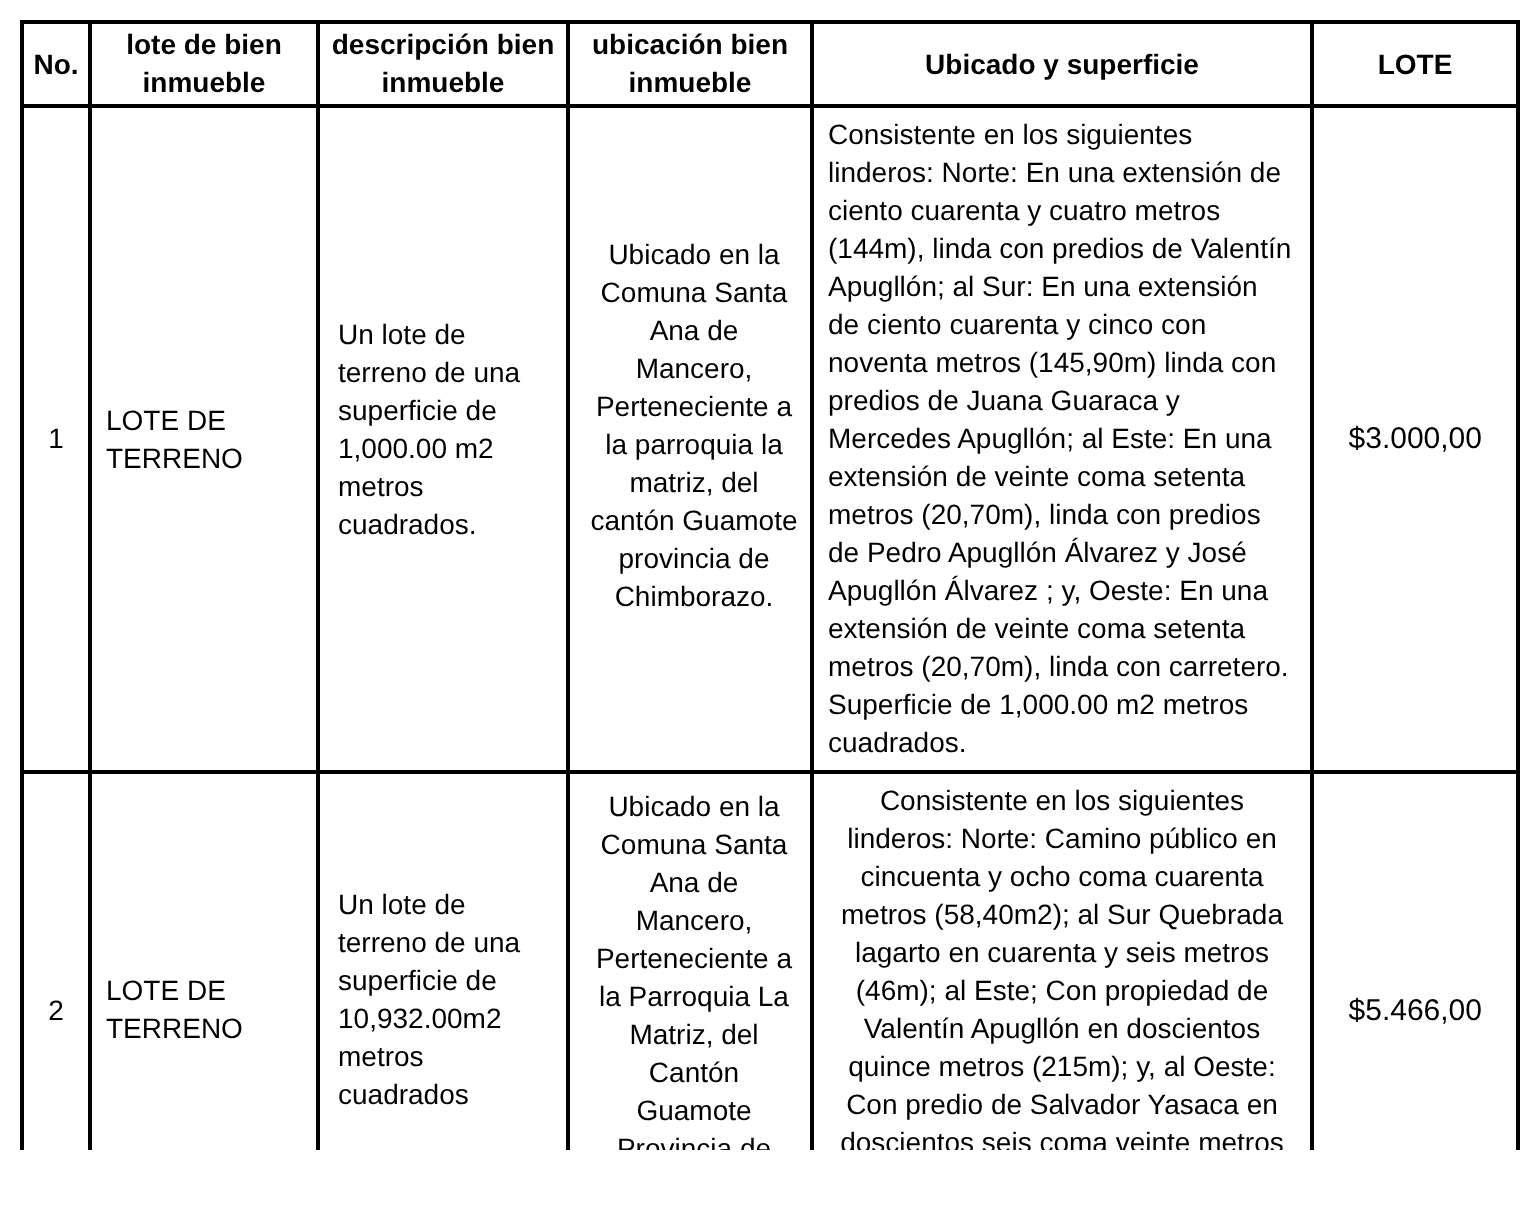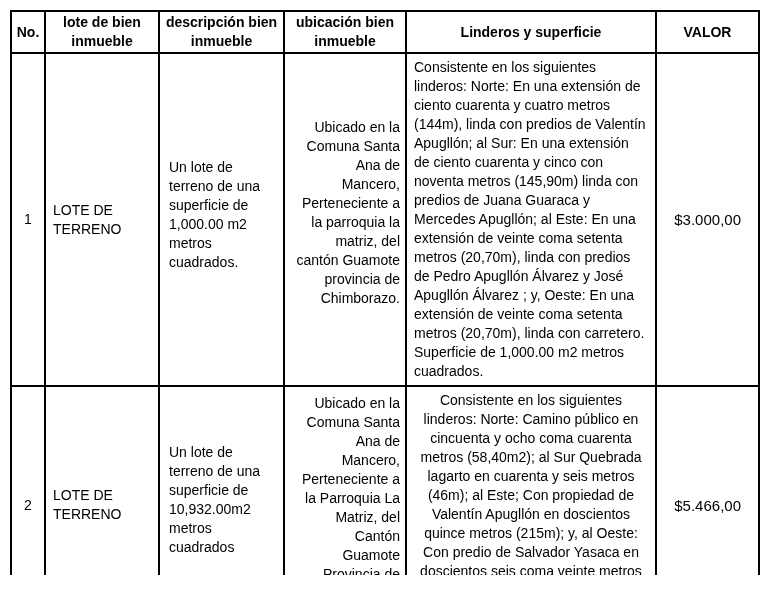--- a/index.html
+++ b/index.html
@@ -37,21 +37,21 @@
   .doc-table tr.row-1 { height: 327px; }
   .doc-table tr.row-2 { height: 230px; }
   .doc-table th {
     font-weight: bold;
     text-align: center;
     padding: 1px 3px;
   }
   td.c-no   { text-align: center; }
   td.c-tipo { text-align: left; padding: 2px 4px 2px 7px; }
   td.c-desc { text-align: left; padding: 2px 6px 12px 9px; }
-  td.c-ubic { text-align: right; padding: 2px 5px 15px 9px; }
+  td.c-ubic { text-align: center; padding: 2px 5px 15px 9px; }
   td.c-lind {
     vertical-align: top;
     padding: 4px 7px;
   }
   td.c-lind.lind-left   { text-align: left; margin-top: 36px; }
   td.c-lind.lind-center { text-align: center; }
   td.c-valor {
     text-align: right;
     padding-right: 17px;
     font-size: 15px;
@@ -69,22 +69,22 @@
       <col style="width:122px">
       <col style="width:250px">
       <col style="width:103px">
     </colgroup>
     <thead>
       <tr>
         <th>No.</th>
         <th>lote de bien inmueble</th>
         <th>descripción bien inmueble</th>
         <th>ubicación bien inmueble</th>
-        <th>Linderos y superficie</th>
-        <th>VALOR</th>
+        <th>Ubicado y superficie</th>
+        <th>LOTE</th>
       </tr>
     </thead>
     <tbody>
       <tr class="row-1">
         <td class="c-no">1</td>
         <td class="c-tipo">LOTE DE TERRENO</td>
         <td class="c-desc">Un lote de terreno de una superficie de 1,000.00 m2 metros cuadrados.</td>
         <td class="c-ubic">Ubicado en la Comuna Santa Ana de Mancero, Perteneciente a la parroquia la matriz, del cantón Guamote provincia de Chimborazo.</td>
         <td class="c-lind lind-left">Consistente en los siguientes linderos: Norte: En una extensión de ciento cuarenta y cuatro metros (144m), linda con predios de Valentín Apugllón;  al Sur: En una extensión de ciento cuarenta y cinco con noventa metros  (145,90m) linda con predios  de Juana Guaraca y Mercedes Apugllón; al Este: En una extensión de veinte coma setenta metros (20,70m), linda con predios de Pedro Apugllón Álvarez y José Apugllón Álvarez ; y, Oeste:  En una extensión de veinte coma setenta metros (20,70m), linda con carretero. Superficie de 1,000.00 m2 metros cuadrados.</td>
         <td class="c-valor">$3.000,00</td>

